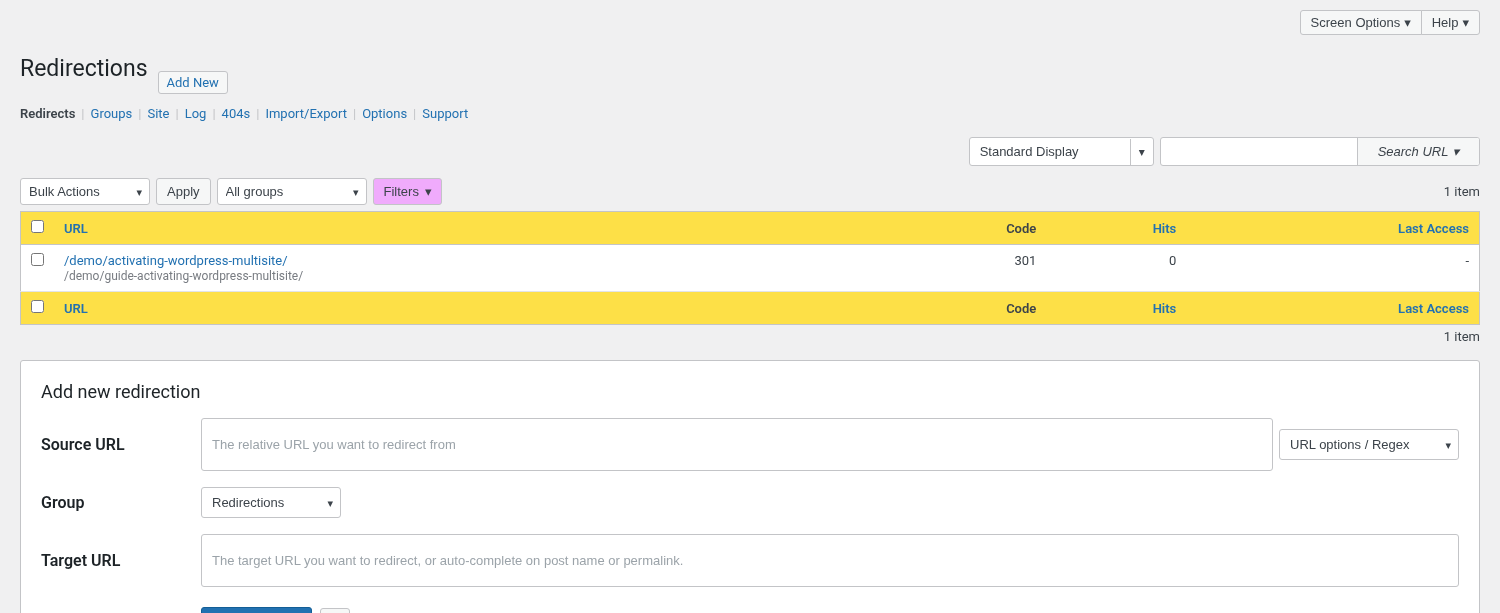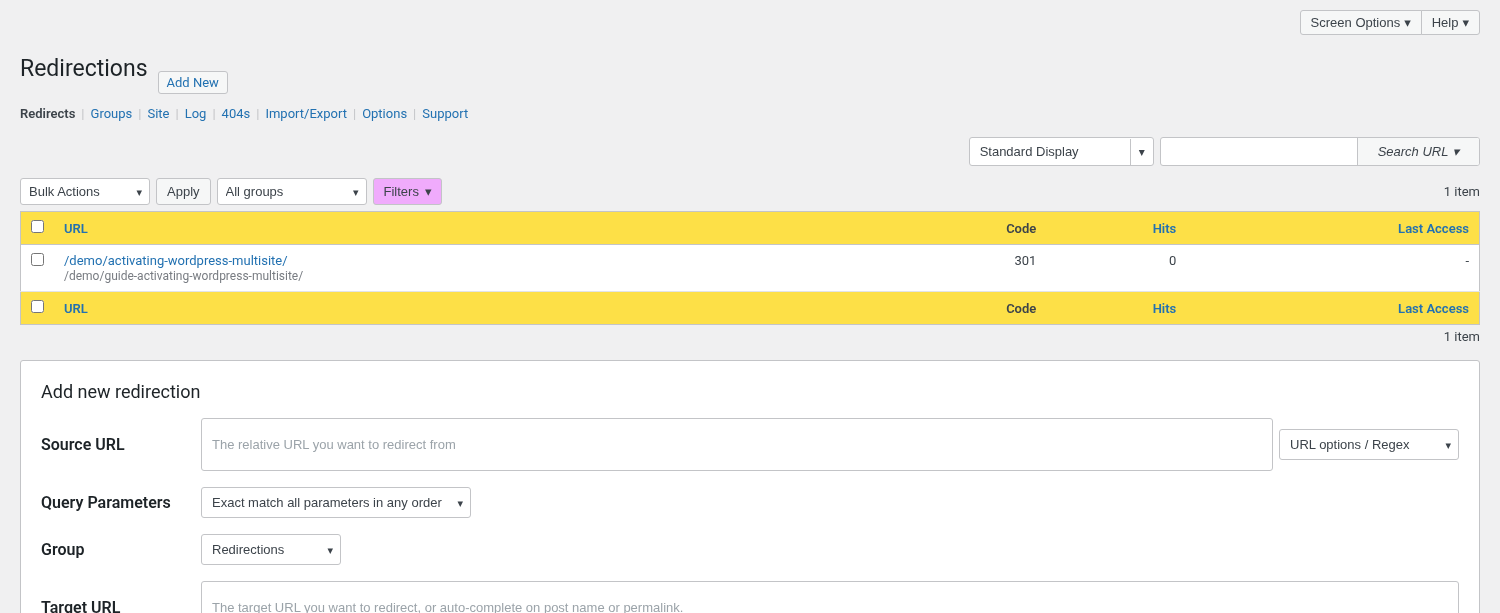--- a/index.html
+++ b/index.html
@@ -568,32 +568,20 @@
                 <div class="regex-select-wrapper">
                   <select class="regex-select">
                     <option>URL options / Regex</option>
                     <option>Regex</option>
                   </select>
                 </div>
               </div>
             </td>
           </tr>
           <tr>
-            <td>Query Parameters</td>
-            <td>
-              <div class="query-params-select-wrapper">
-                <select class="query-params-select">
-                  <option>Exact match all parameters in any order</option>
-                  <option>Ignore all parameters</option>
-                  <option>Exact match in any order</option>
-                </select>
-              </div>
-            </td>
-          </tr>
-          <tr>
             <td>Group</td>
             <td>
               <div class="group-select-wrapper">
                 <select class="group-select">
                   <option>Redirections</option>
                 </select>
               </div>
             </td>
           </tr>
           <tr>

